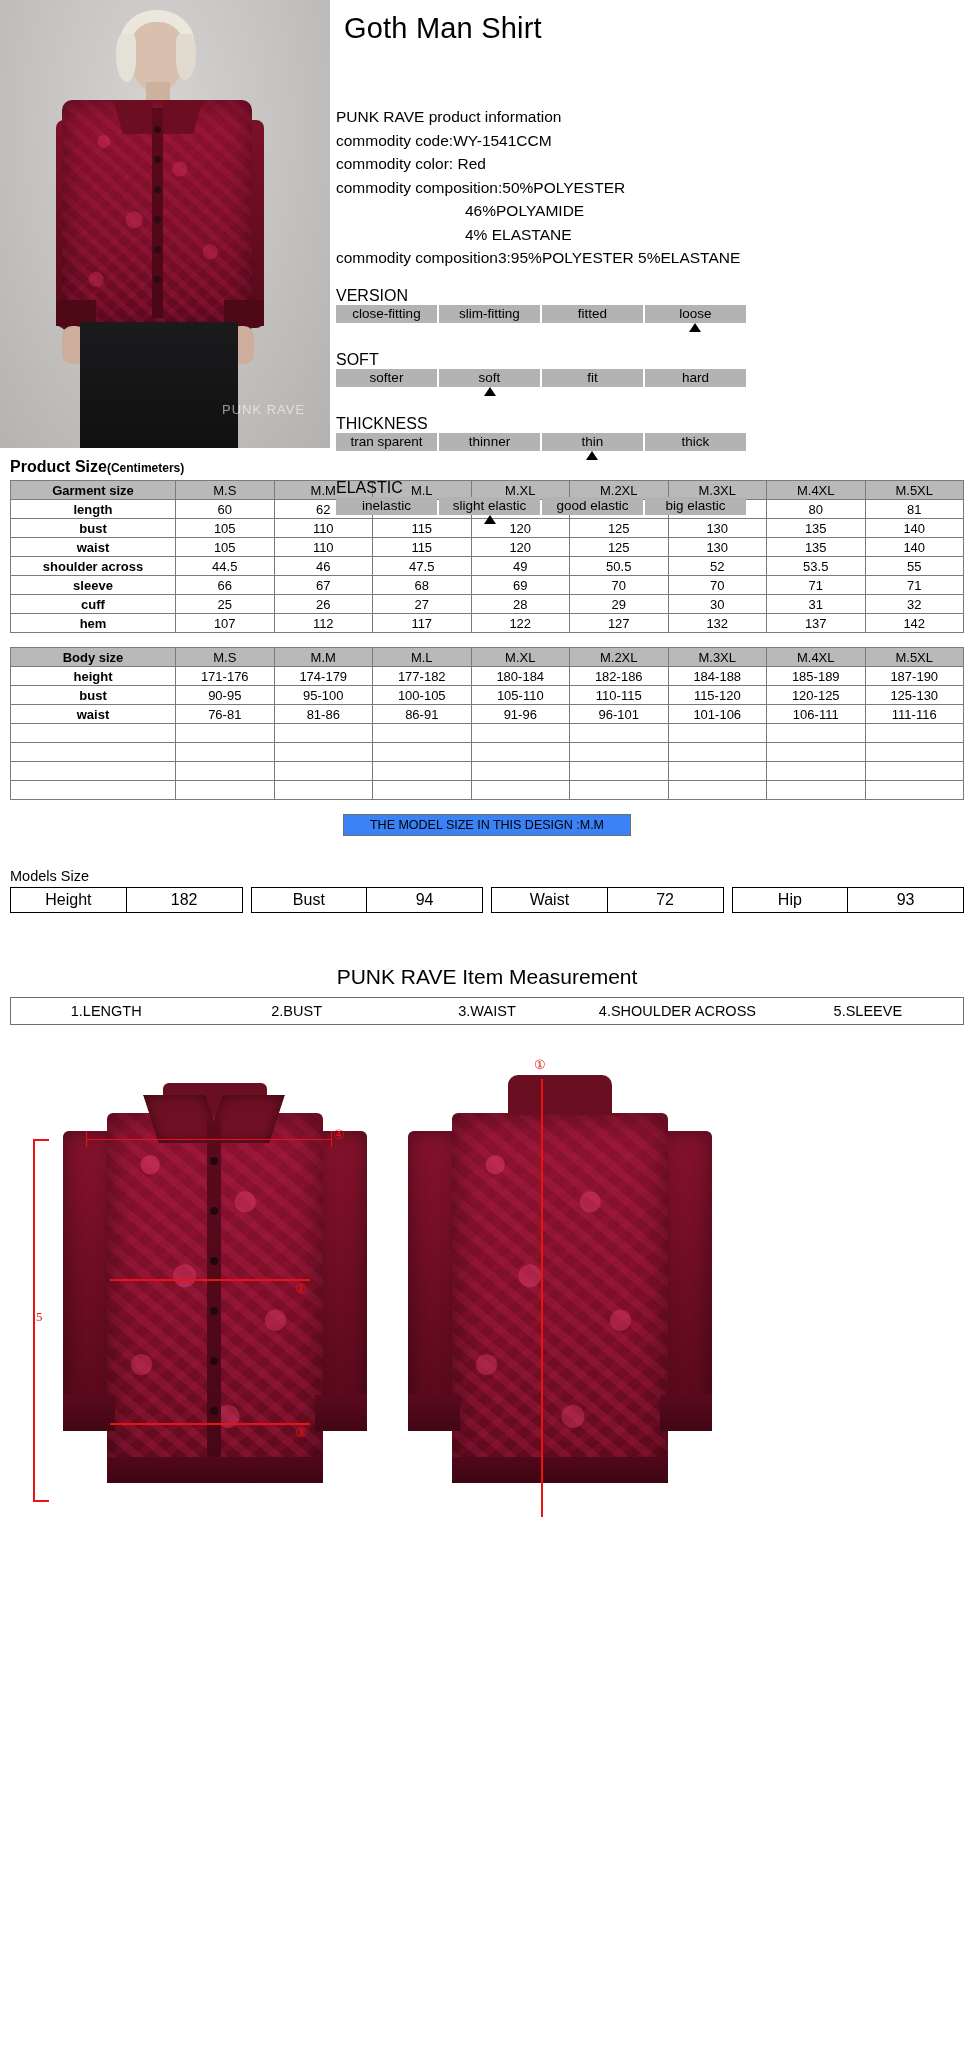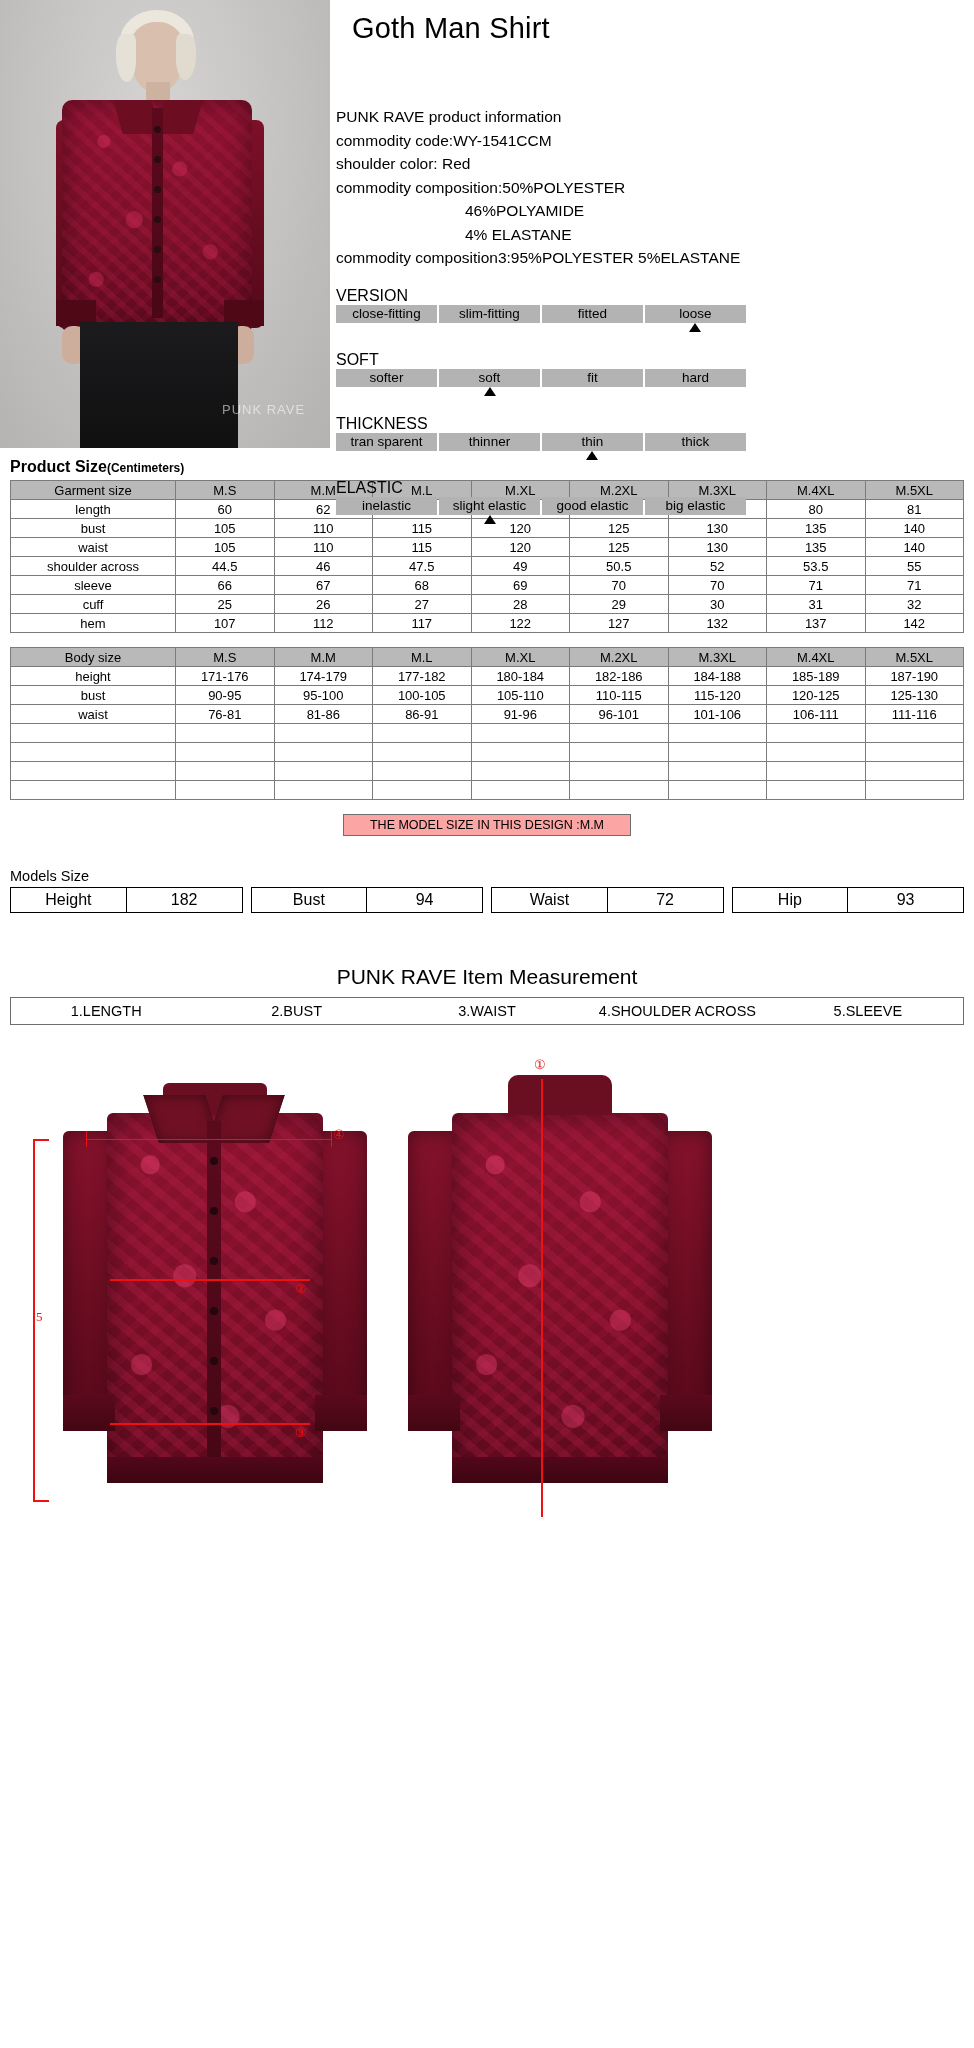--- a/index.html
+++ b/index.html
@@ -98,21 +98,21 @@
   .hero .watermark {
     position:absolute; left:222px; top:402px;
     color:rgba(255,255,255,.55);
     font-size:13px; letter-spacing:1px;
   }
 
   .info {
     flex:1 1 auto; padding-left:6px; position:relative;
   }
   .prod-title {
-    font-size:29px; margin:12px 0 0 16px; font-weight:400; letter-spacing:.2px;
+    font-size:29px; margin:12px 0 0 8px; font-weight:400; letter-spacing:.2px;
   }
   .info-lines { margin-top:60px; font-size:15.5px; line-height:23.5px; }
   .info-lines .ln { white-space:nowrap; }
   .indent { padding-left:129px; }
 
   .attr-group { margin-top:16px; }
   .attr-title { font-size:16px; line-height:19px; font-weight:400; }
   .attr-row { display:flex; width:410px; gap:2px; }
   .attr-cell {
     background:#b3b3b3; color:#000;
@@ -135,25 +135,25 @@
     table-layout:fixed;
   }
   table.size th, table.size td {
     border:1px solid #7b7b7b;
     text-align:center;
     font-size:13px;
     height:19px;
     padding:0;
   }
   table.size thead th { background:#b9b9b9; font-weight:400; font-size:13px; }
-  table.size .rowhead { width:165px; }
+  table.size .rowhead { width:165px;font-weight:bold; }
 
   .model-banner-wrap { display:flex; justify-content:center; margin-top:14px; }
   .model-banner {
-    background:#fca5a5; border:1px solid #6e6e6e;
+    background:#3b82f6; border:1px solid #6e6e6e;
     font-size:12.5px; padding:3px 26px; text-align:center;
   }
 
   .models-size-label { font-size:14.5px; margin:32px 0 3px 10px; }
   .models-row { display:flex; margin:0 10px; gap:8px; }
   .ms-pair { display:flex; flex:1 1 0; }
   .ms-key, .ms-val {
     border:1px solid #000; height:26px; line-height:24px;
     text-align:center; font-size:16px; flex:1 1 0;
   }
@@ -267,21 +267,21 @@
 
   <div class="info">
     <h1 class="prod-title">Goth Man Shirt</h1>
 
     <div class="info-lines">
       <div class="ln">PUNK RAVE product information</div>
       <div class="ln">
         <span>commodity code:</span><span>WY-1541CCM</span>
       </div>
       <div class="ln">
-        <span>shoulder color:</span>
+        <span>commodity color:</span>
         <span>Red</span>
       </div>
       <div class="ln">
         <span>commodity composition:</span><span>50%POLYESTER</span>
       </div>
       <div class="ln indent">46%POLYAMIDE</div>
       <div class="ln indent">4% ELASTANE</div>
       <div class="ln">commodity composition3:95%POLYESTER 5%ELASTANE</div>
     </div>
 

